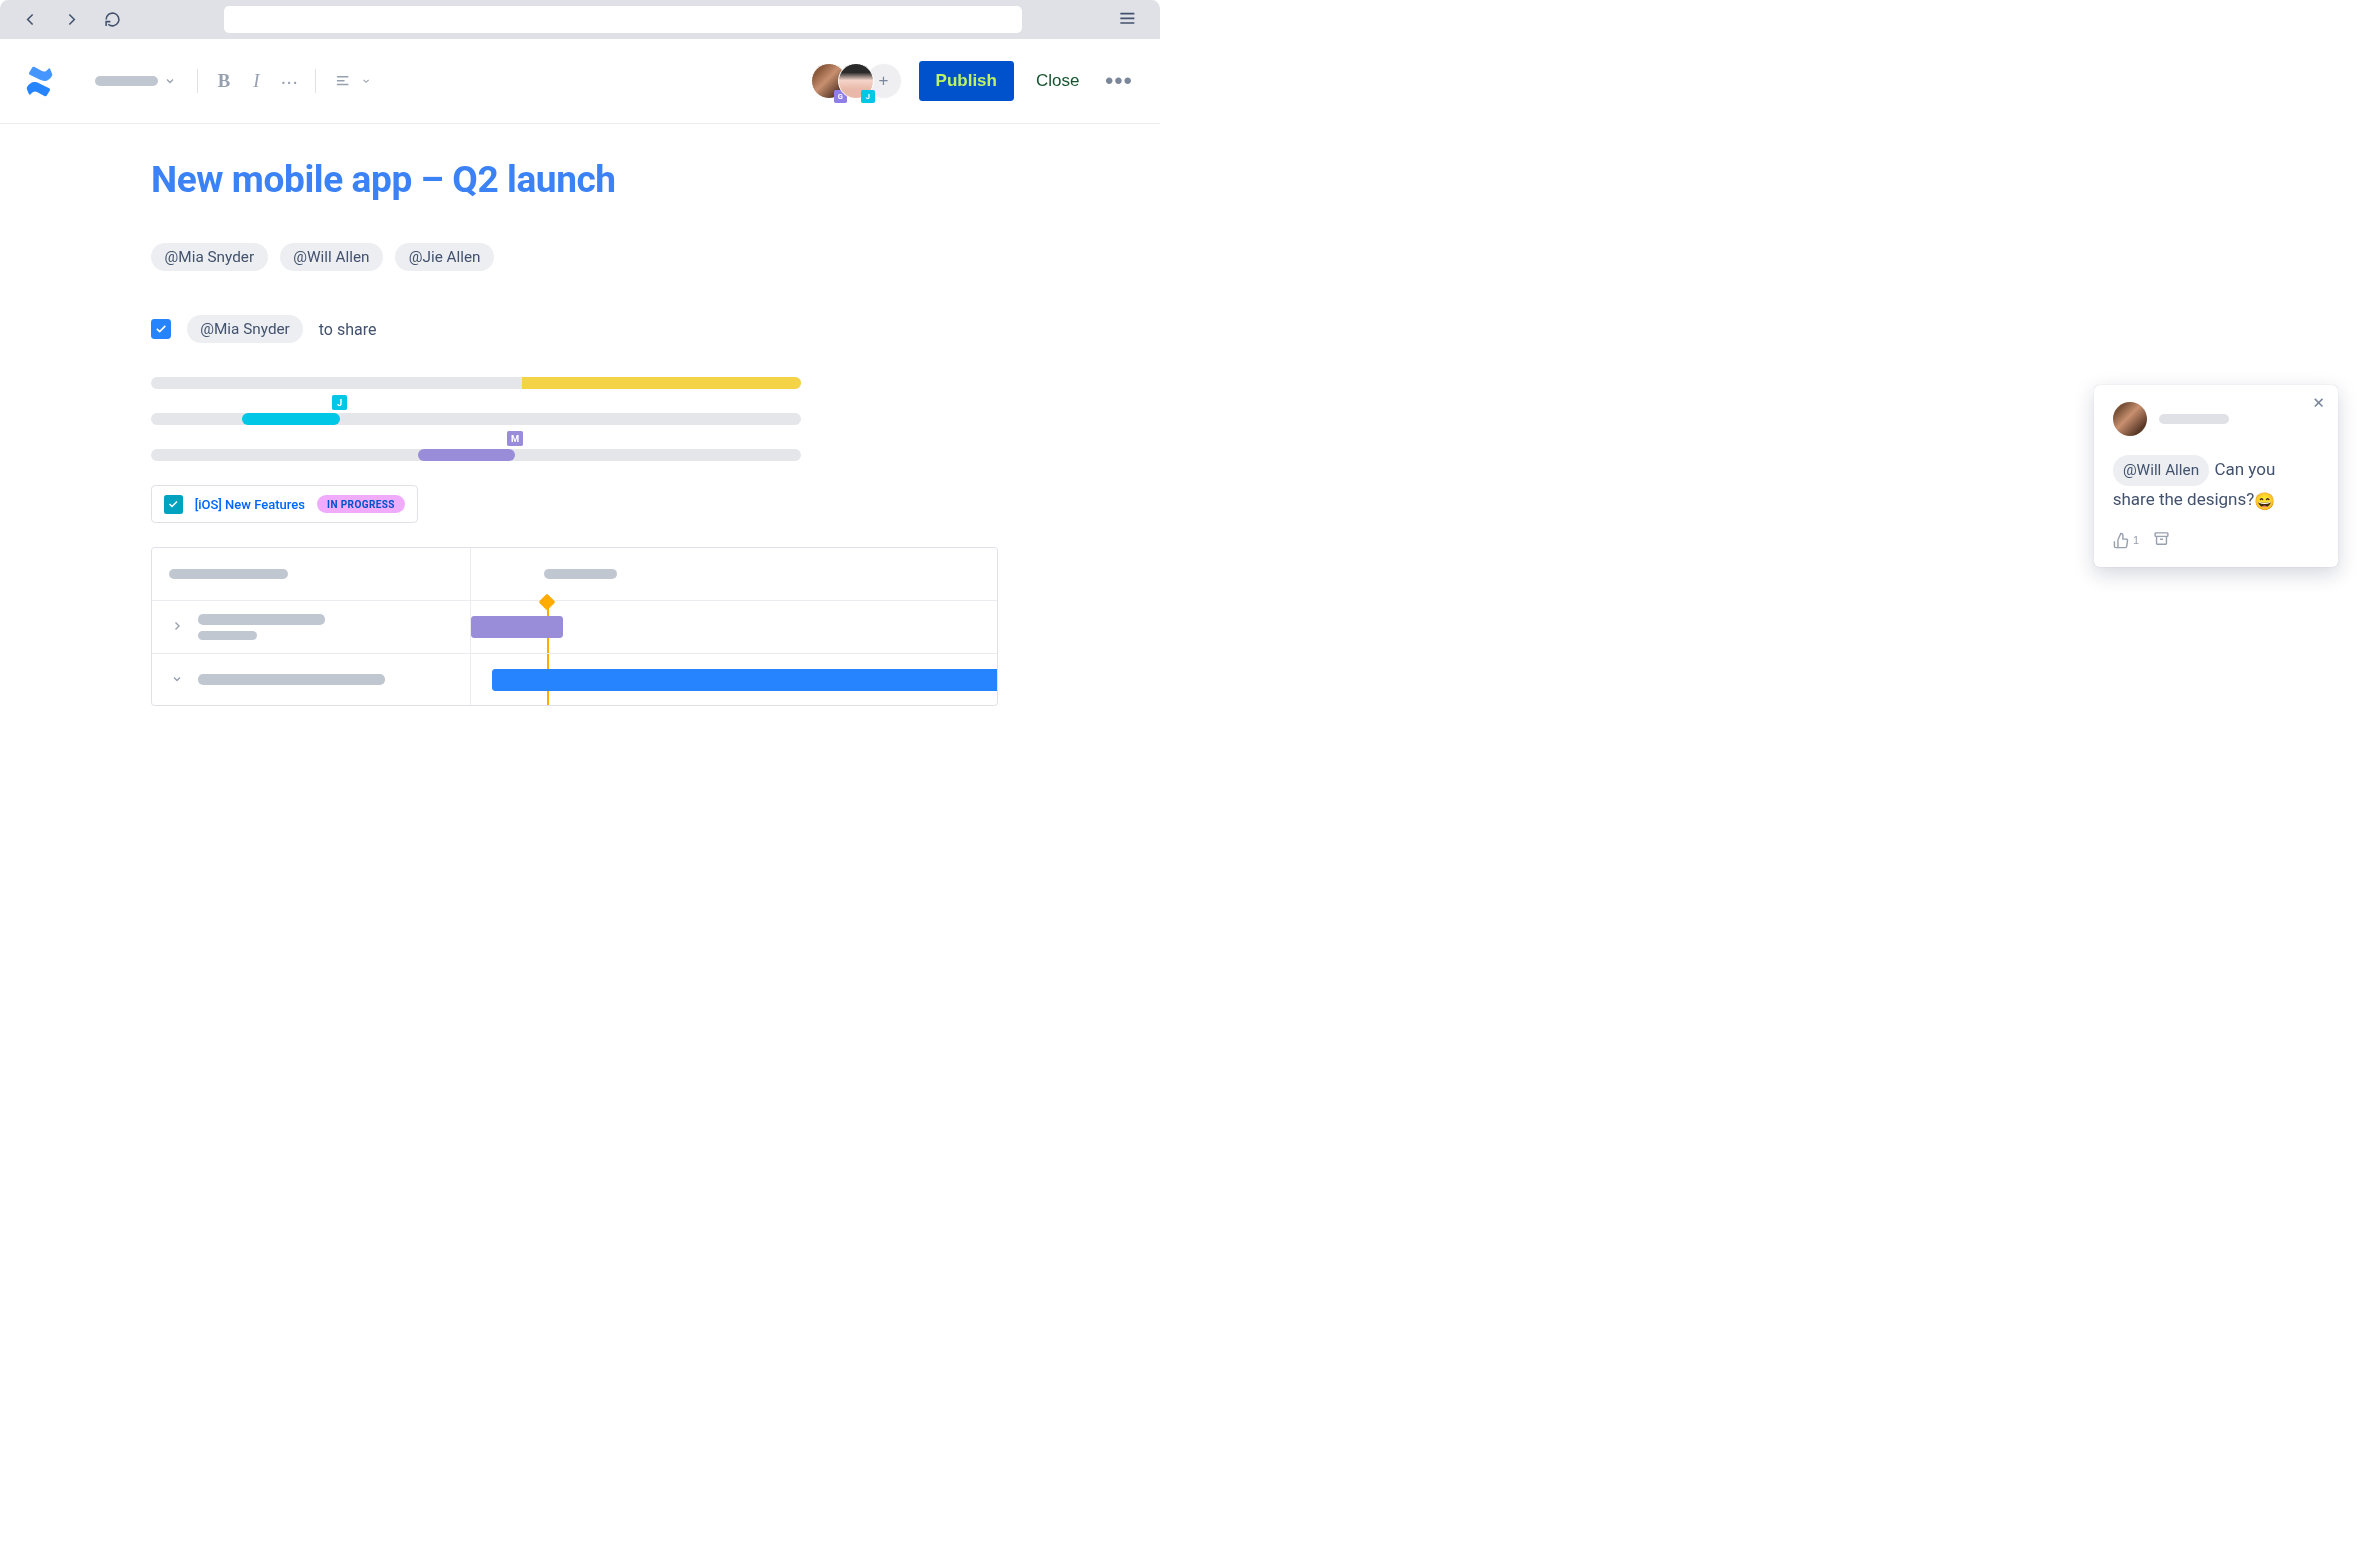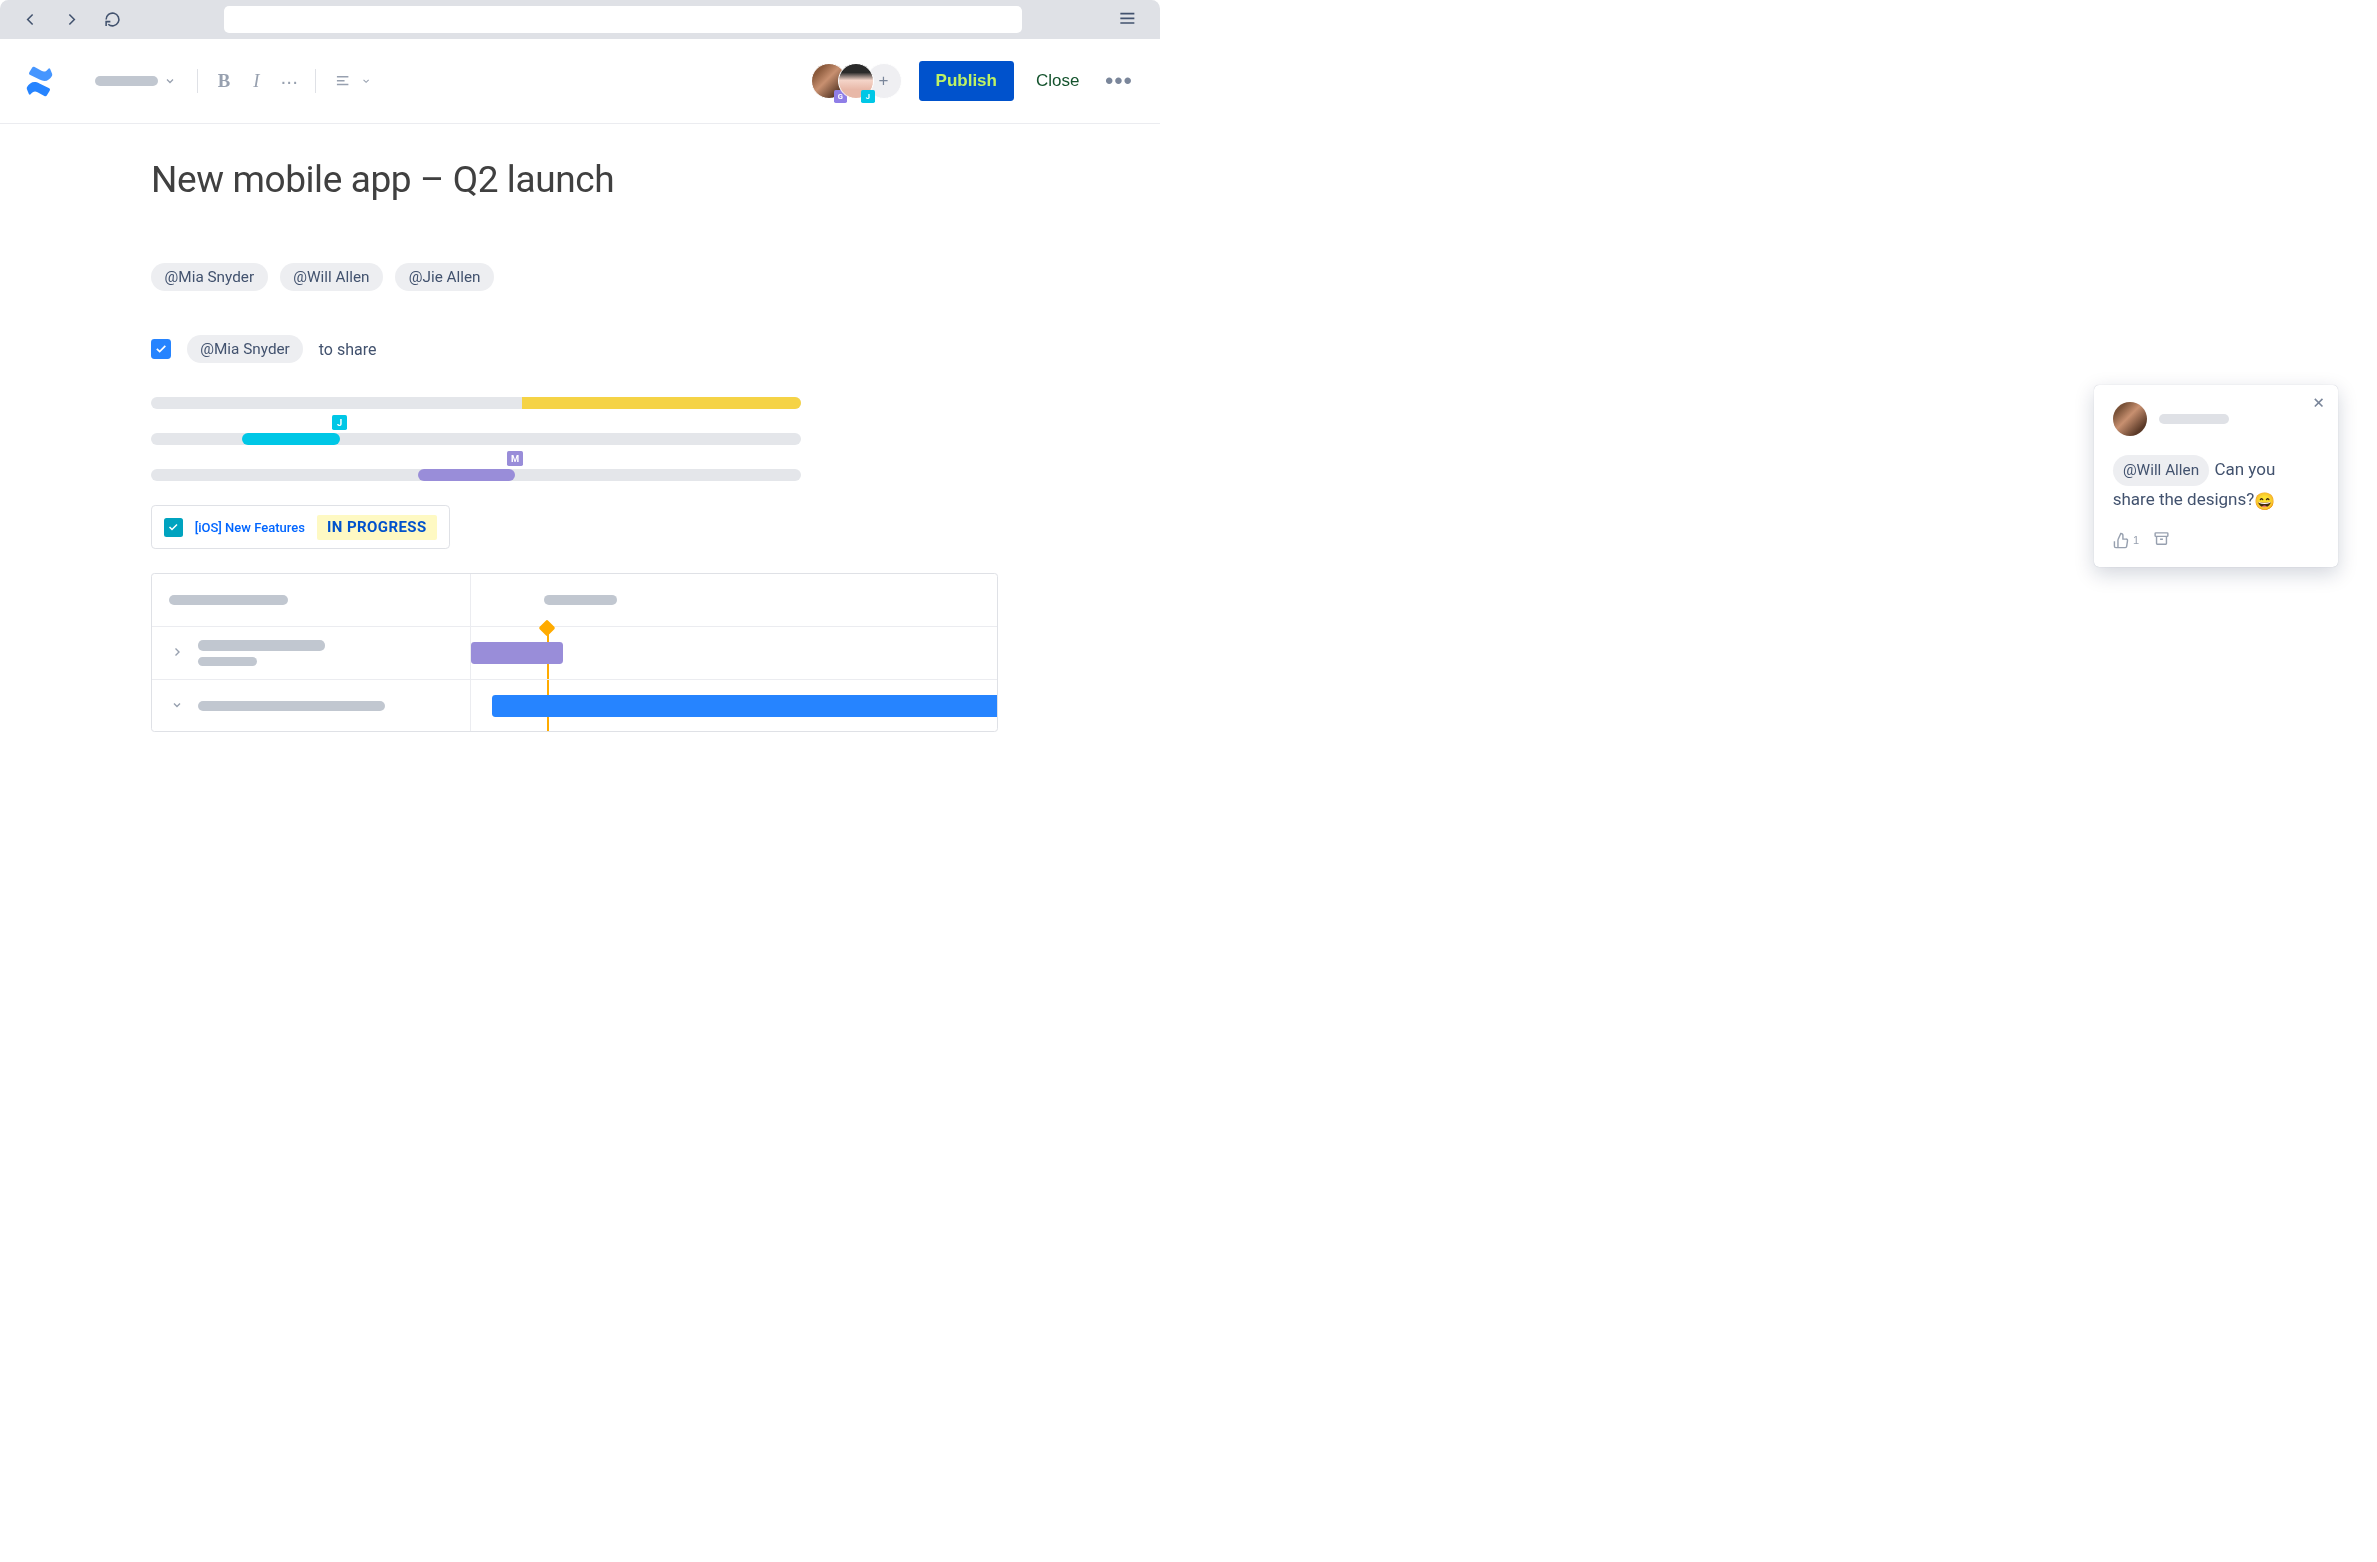--- a/index.html
+++ b/index.html
@@ -35,21 +35,21 @@
   .avatar-add { width: 36px; height: 36px; border-radius: 50%; border: 1.7px solid #fff; background: #efeff2; display:flex;align-items:center;justify-content:center;color:#7a869a;font-size:17px;cursor:pointer;font-weight:300;}
   .avatar-badge { position:absolute; bottom:-5.1px; right:-1.7px; width:13.6px;height:13.6px; font-size:7.6px; font-weight:700; color:#fff; display:flex;align-items:center;justify-content:center; border-radius:1.7px;}
   .badge-g { background:#8f7ee7; }
   .badge-j-av { background:#00c7e6; }
   .publish-btn { background: #0052cc; color: #bef264; border: none; border-radius: 3.4px; padding: 10.2px 17px; font-size: 17px; font-weight: 700; cursor: pointer; }
   .close-btn { background: none; border: none; color: #14532d; font-size: 17px; cursor: pointer; padding: 8.5px 5.1px; font-weight:500;}
   .more-menu { background: none; border: none; color: #7a869a; font-size: 24px; cursor: pointer; padding: 0 3.4px; letter-spacing: 0.8px; line-height:0;}
 
   
   .content { padding: 34px 0 0 151px; position: relative; }
-  .page-title { font-size: 37px; font-weight: 400; color: #404040; margin-bottom: 62px; letter-spacing:-0.4px;}
+  .page-title { font-size: 37px; font-weight: 700; color: #3b82f6; margin-bottom: 42px; letter-spacing:-0.4px;}
   .mentions-row { display: flex; gap: 12px; margin-bottom: 44px; }
   .mention { background: #edeef1; color: #42526e; border-radius: 17px; padding: 5.1px 13.6px; font-size: 15.3px; cursor: pointer; display:inline-block;}
   
   .task-row { display: flex; align-items: center; gap: 15.3px; margin-bottom: 34px; }
   .checkbox { width: 20.4px; height: 20.4px; background: #2684ff; border-radius: 3.4px; display: flex; align-items: center; justify-content: center; cursor: pointer; }
   .checkbox svg { width: 13.6px; height: 13.6px; stroke: #fff; stroke-width: 3; fill: none; }
   .task-text { color: #42526e; font-size: 16px; }
   
   .bars { width: 650px; display: flex; flex-direction: column; gap: 24px; margin-bottom: 24px; }
   .bar-track { height: 12px; background: #e4e6ea; border-radius: 6px; position: relative; }
@@ -58,21 +58,21 @@
   .fill-cyan   { background: #00c7e6; }
   .fill-purple { background: #998dd9; }
   .marker { position: absolute; top: -18.7px; width: 15.3px; height: 15.3px; border-radius: 1.7px; font-size: 9.3px; font-weight: 700; color: #fff; display: flex; align-items: center; justify-content: center; }
   .marker-j { background: #00c7e6; }
   .marker-m { background: #998dd9; }
   
   .jira-card { display: inline-flex; align-items: center; gap: 12px; border: 0.8px solid #dfe1e6; border-radius: 4.2px; padding: 8.5px 12px; cursor: pointer; margin-bottom: 24px; }
   .jira-check { width: 18.7px; height: 18.7px; background: #00a3bf; border-radius: 2.5px; display:flex;align-items:center;justify-content:center;}
   .jira-check svg { width:12px;height:12px;stroke:#fff;stroke-width:3;fill:none;}
   .jira-title { color: #0065ff; font-size: 13px; font-weight: 500; }
-  .jira-status { background: #fef9c3; color: #0052cc; font-size: 15px; font-weight: 700; padding: 3.4px 10.2px; border-radius: 2px; letter-spacing: 0.4px;}
+  .jira-status { background: #f0abfc; color: #0052cc; font-size: 10px; font-weight: 700; padding: 3.4px 10.2px; border-radius: 11px; letter-spacing: 0.4px;}
   
   .gantt { width: 847px; border: 0.8px solid #dfe1e6; border-radius: 3.4px; overflow: hidden; }
   .gantt-row { display: flex; height: 53px; align-items: center; border-bottom: 0.8px solid #ebecf0; position: relative; }
   .gantt-row:last-child { border-bottom: none; height:51px;}
   .gantt-left { width: 319px; height: 100%; border-right: 0.8px solid #ebecf0; display: flex; align-items: center; padding: 0 17px; gap: 13.6px; }
   .gantt-right { flex: 1; height: 100%; position: relative; }
   .gantt-label { height: 10.2px; background: #c1c7d0; border-radius: 5.1px; }
   .gantt-label-secondary { height: 8.5px; background: #c1c7d0; border-radius: 5.1px; }
   .expand-icon { color: #97a0af; cursor: pointer; padding:1.7px;}
   .gantt-bar { position: absolute; height: 22px; border-radius: 3.4px; top: 50%; transform: translateY(-50%); }

